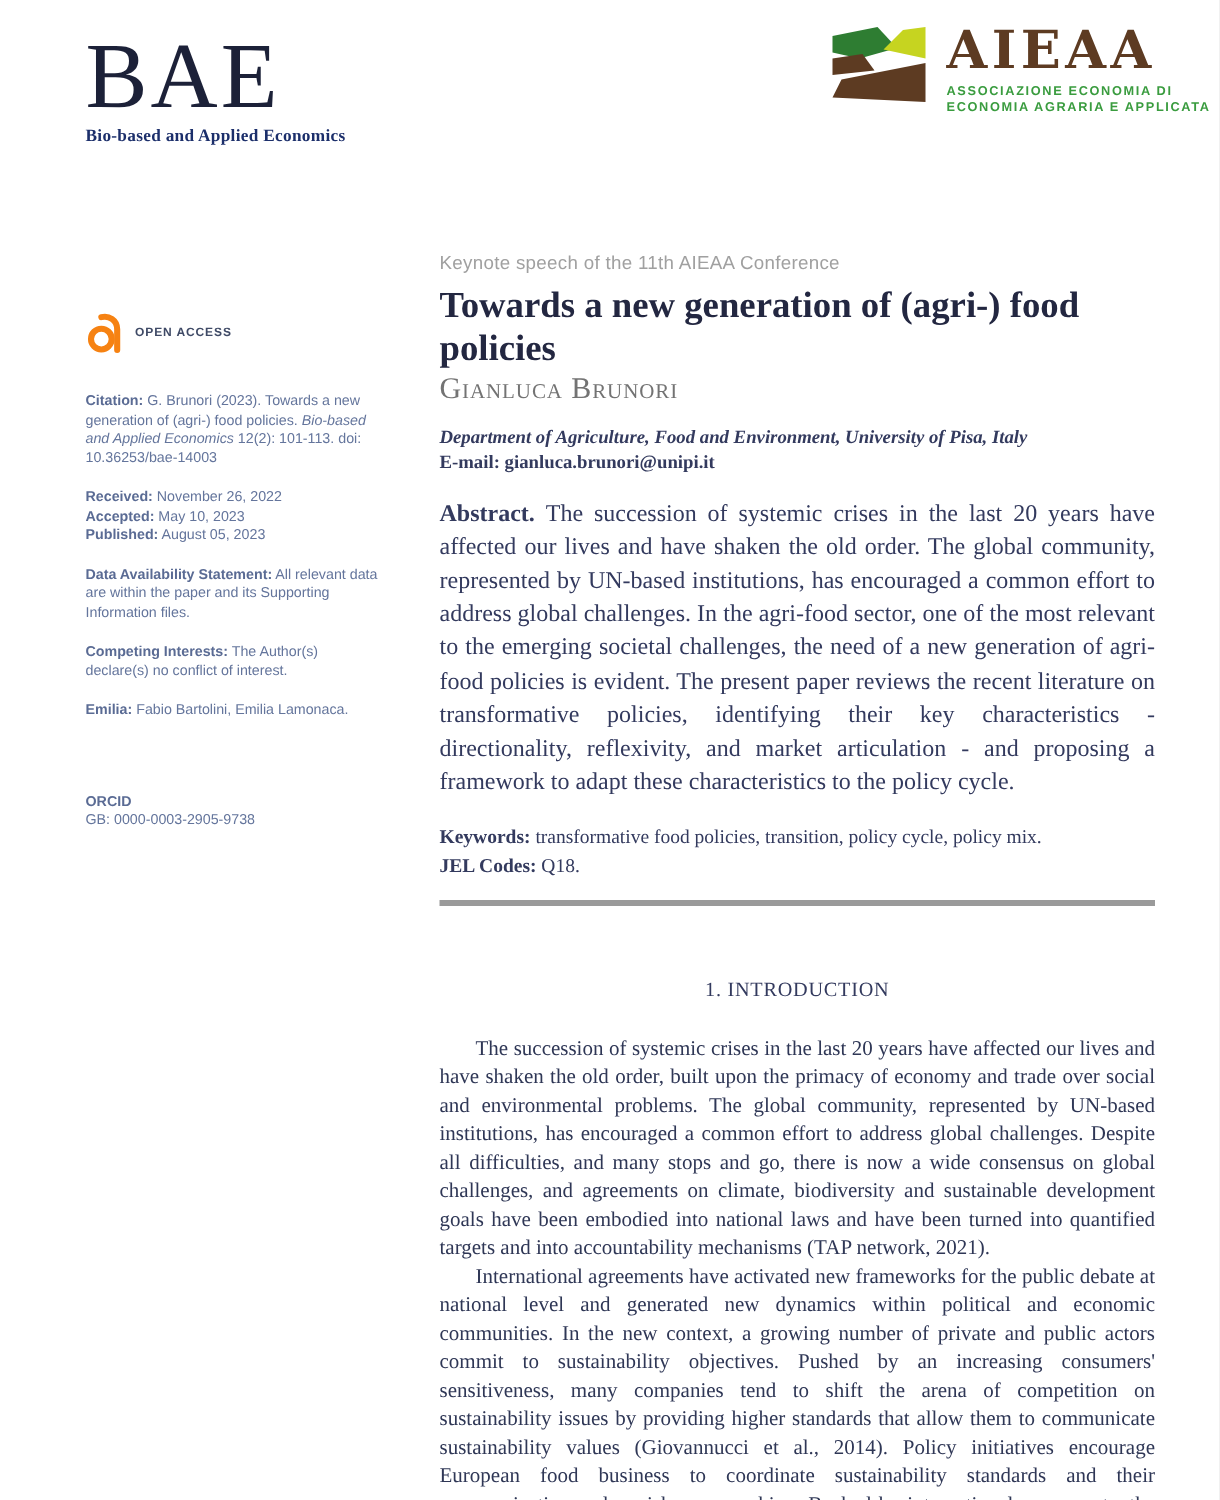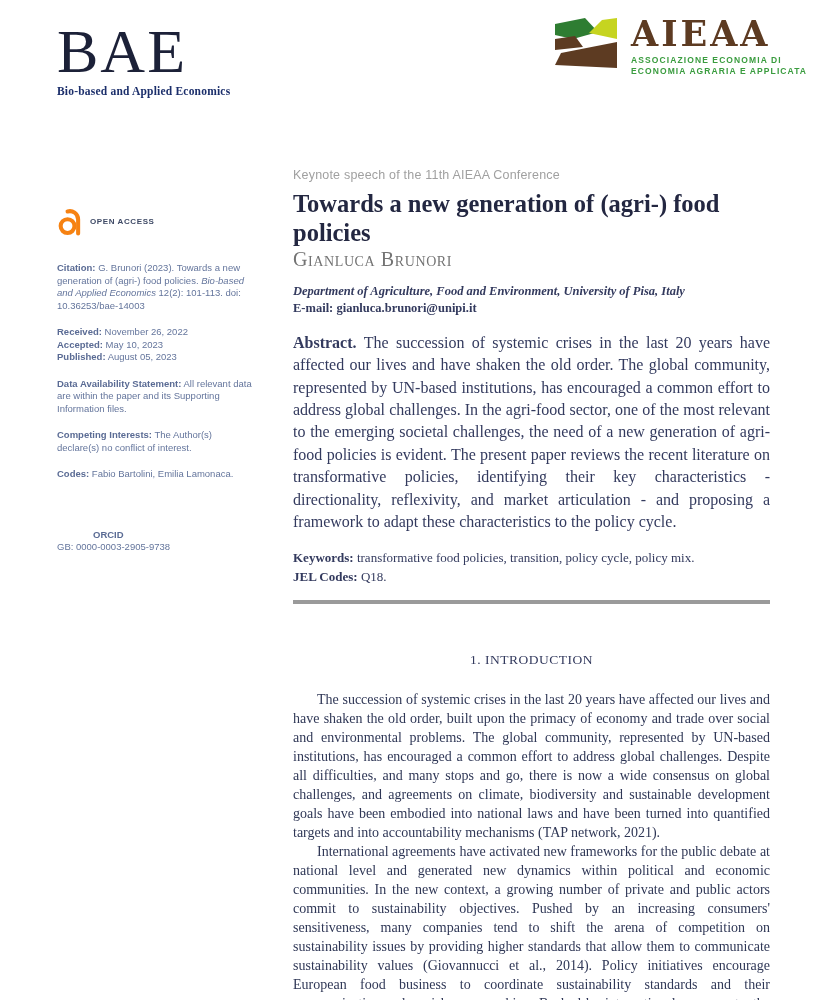--- a/index.html
+++ b/index.html
@@ -37,21 +37,21 @@
     font-family:"Liberation Sans","DejaVu Sans",sans-serif;
     font-size:9.5px;line-height:1.32;color:#64759c;text-align:left;
   }
   .oa-row{display:flex;align-items:center;gap:7px;margin-bottom:26px;}
   .oa-icon{width:26px;height:28px;}
   .oa-label{font-size:8px;font-weight:bold;color:#3f4a66;letter-spacing:0.6px;}
   .side-block{margin:0 0 14px 0;}
   .side-block b{font-weight:bold;color:#5a6b94;}
   .side-block .ital{font-style:italic;}
   .orcid-block{margin-top:48px;}
-  .orcid-label{font-weight:bold;color:#5a6b94;display:block;margin-left:36px;}
+  .orcid-label{font-weight:bold;color:#5a6b94;display:block;}
   
   .main{position:absolute;left:293px;top:168px;width:477px;color:#333a5e;}
   .kicker{
     font-family:"Liberation Sans","DejaVu Sans",sans-serif;
     font-size:12.5px;color:#a0a0a0;letter-spacing:0.2px;
   }
   .title{
     margin:7px 0 0 0;max-width:440px;
     font-size:24.5px;font-weight:bold;color:#232741;line-height:1.2;
   }
@@ -129,21 +129,21 @@
 
     <p class="side-block">
       <b>Data Availability Statement:</b><span> All relevant data are within the paper and its Supporting Information files.</span>
     </p>
 
     <p class="side-block">
       <b>Competing Interests:</b><span> The Author(s) declare(s) no conflict of interest.</span>
     </p>
 
     <p class="side-block">
-      <b>Codes:</b><span> Fabio Bartolini, Emilia Lamonaca.</span>
+      <b>Emilia:</b><span> Fabio Bartolini, Emilia Lamonaca.</span>
     </p>
 
     <p class="side-block orcid-block">
       <span class="orcid-label">ORCID</span>
       <span>GB: 0000-0003-2905-9738</span>
     </p>
 
   </div>
 
   <div class="main">

